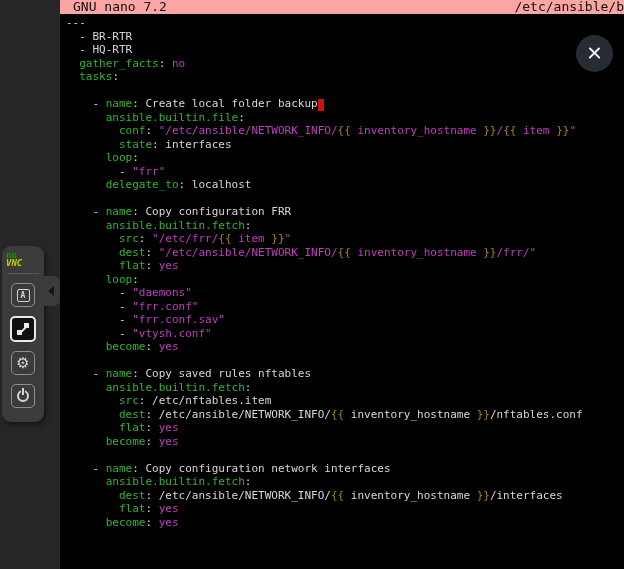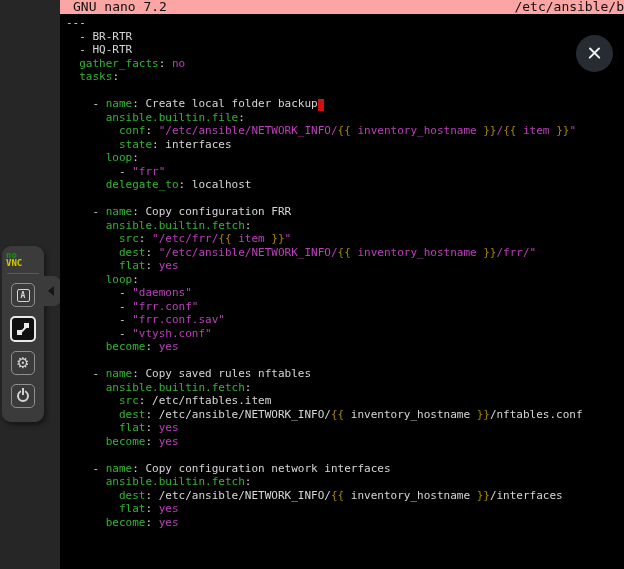--- a/index.html
+++ b/index.html
@@ -5,21 +5,21 @@
   html,body{margin:0;padding:0;width:624px;height:569px;overflow:hidden;
     background:#262626;font-family:"DejaVu Sans Mono",monospace;}
   #stage{position:relative;width:624px;height:569px;}
 
   
   .sidebar{position:absolute;left:0;top:0;width:60px;height:569px;background:#262626;}
   .panel{position:absolute;left:2px;top:246px;width:42px;height:176px;
     background:#3b3b3b;border-radius:9px;box-shadow:2px 3px 5px rgba(0,0,0,.45);}
   .logo{padding:5px 0 0 4px;font-weight:bold;font-size:9px;line-height:8px;}
   .logo .l1{color:#00a000;}
-  .logo .l2{color:#c9c900;}
+  .logo .l2{color:#c9c900;font-style:italic;}
   .sep{height:1px;background:#575757;margin:6px 5px 9px 5px;}
   .btn{width:24px;height:24px;margin:0 auto 9px auto;border:1px solid #8f8f8f;
     border-radius:5px;display:flex;align-items:center;justify-content:center;
     color:#d4d4d4;box-sizing:border-box;cursor:pointer;}
   .btn.active{background:#0f0f0f;border:2px solid #e9e9e9;width:26px;height:26px;}
   .keycap{width:13px;height:13px;border:1.5px solid #d4d4d4;border-radius:2px;
     font-size:8px;font-weight:bold;display:flex;align-items:center;justify-content:center;
     box-sizing:border-box;}
   .fsicon{position:relative;width:14px;height:14px;}
   .fsicon::before{content:"";position:absolute;right:1px;top:1px;width:5px;height:5px;background:#e9e9e9;}

